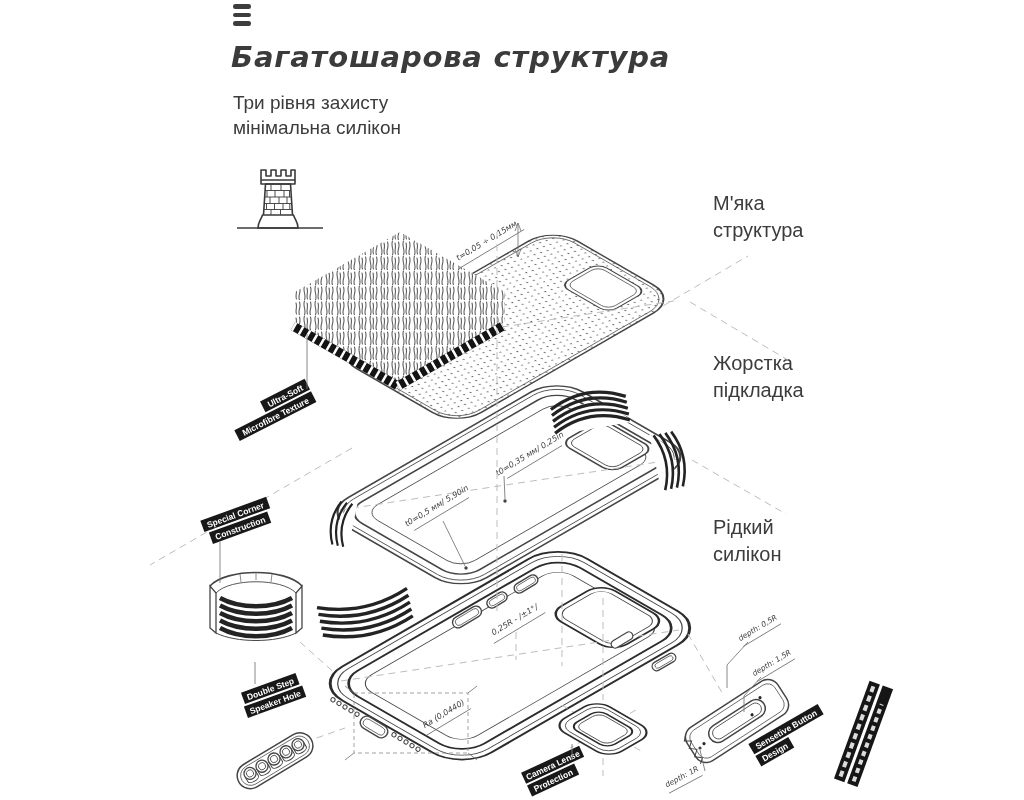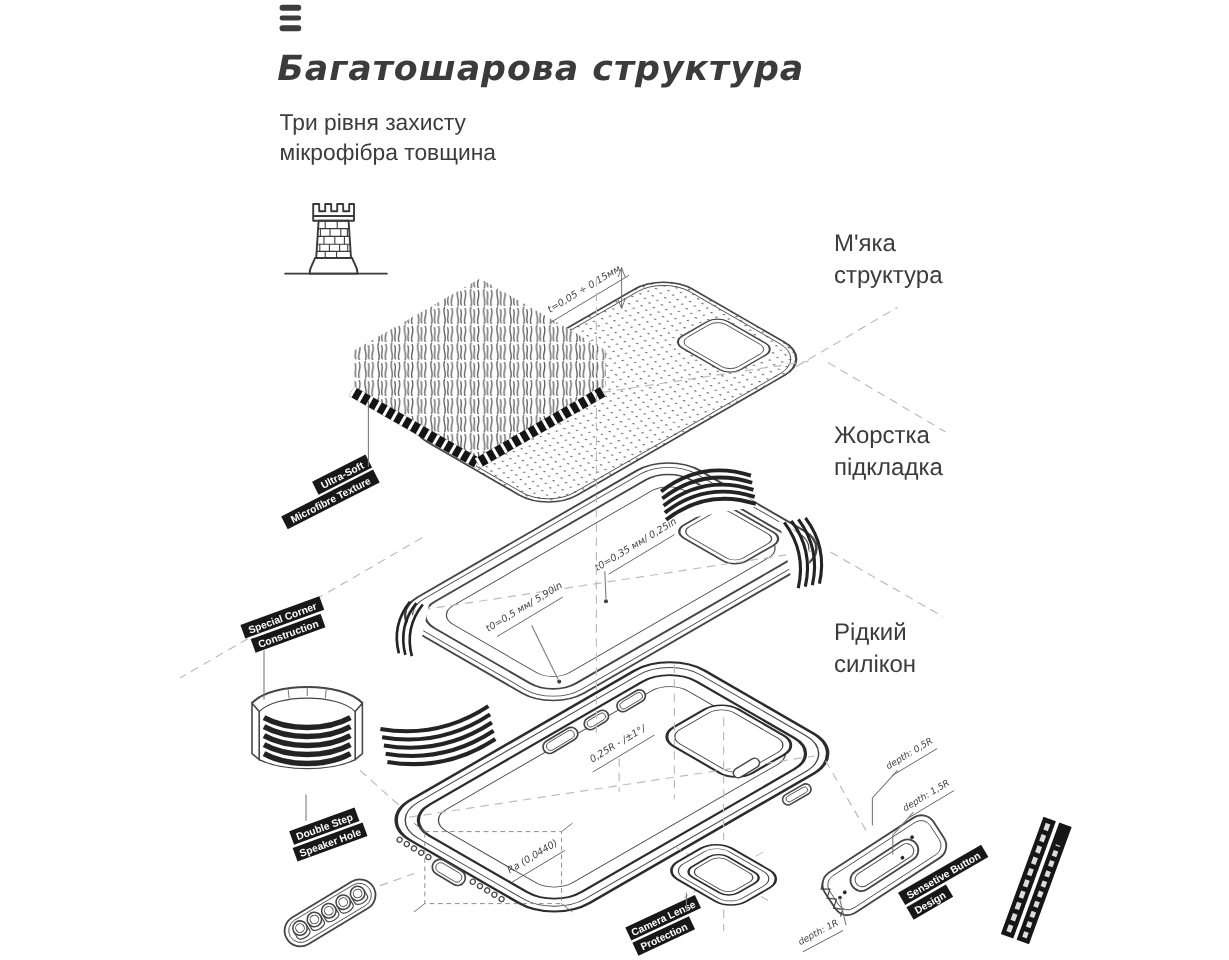--- a/index.html
+++ b/index.html
@@ -5,21 +5,21 @@
   html,body{margin:0;padding:0;background:#fff;}
   .page{position:relative;width:1024px;height:800px;background:#fff;overflow:hidden;
         font-family:"Liberation Sans",sans-serif;color:#3c3c3c;}
   .logo{position:absolute;left:233px;top:4px;width:18px;height:22px;
         display:flex;flex-direction:column;justify-content:space-between;}
   .logo span{display:block;height:4.6px;background:#3d3d3d;border-radius:2.3px;}
   .title{position:absolute;left:231px;top:40px;font-size:29px;font-weight:bold;
          font-style:italic;letter-spacing:0.8px;color:#3b3b3b;
          font-family:"DejaVu Sans","Liberation Sans",sans-serif;}
   .subtitle{position:absolute;left:233px;top:90px;font-size:19px;line-height:25px;color:#3c3c3c;}
-  .callout{position:absolute;font-size:20px;line-height:27px;color:#3c3c3c;}
+  .callout{position:absolute;font-size:20px;line-height:27px;color:#3c3c3c;margin-left:18px;}
   .co-1{left:695px;top:190px;}
   .co-2{left:695px;top:350px;}
   .co-3{left:695px;top:514px;}
   .tower{position:absolute;left:234px;top:160px;}
   .drawing{position:absolute;left:0;top:0;}
   
   .ln{stroke:#454545;fill:none;}
   .lnw{stroke:#454545;fill:#fff;}
   .hv{stroke:#2c2c2c;fill:none;}
   .hvw{stroke:#2c2c2c;fill:#fff;}
@@ -42,21 +42,21 @@
 
   <div class="logo">
     <span></span>
       <span></span>
       <span></span>
   </div>
 
   <div class="title">Багатошарова структура</div>
   <div class="subtitle">
     <div>Три рівня захисту</div>
-    <div>мікрофібра товщина</div>
+    <div>мінімальна силікон</div>
   </div>
 
   <svg class="tower" width="92" height="74" viewBox="0 0 92 74">
     <line class="castle" x1="3" y1="68" x2="89" y2="68"></line>
     <path class="castle" d="M24 68 C24 62 27 60 28.5 55 L59.5 55 C61 60 64 62 64 68 Z"></path>
     <path class="castle" d="M29.5 55 L31.5 24 L56.5 24 L58.5 55"></path>
     <path class="castle" d="M27 24 L27 10 L32 10 L32 16 L37 16 L37 10 L42 10 L42 16 L47 16 L47 10 L52 10 L52 16 L57 16 L57 10 L61 10 L61 24 Z"></path>
     <line class="castle" x1="27" y1="20" x2="61" y2="20" stroke-width="0.9"></line>
     <g stroke="#3a3a3a" stroke-width="0.9">
       <line x1="31" y1="30.5" x2="57" y2="30.5"></line>

